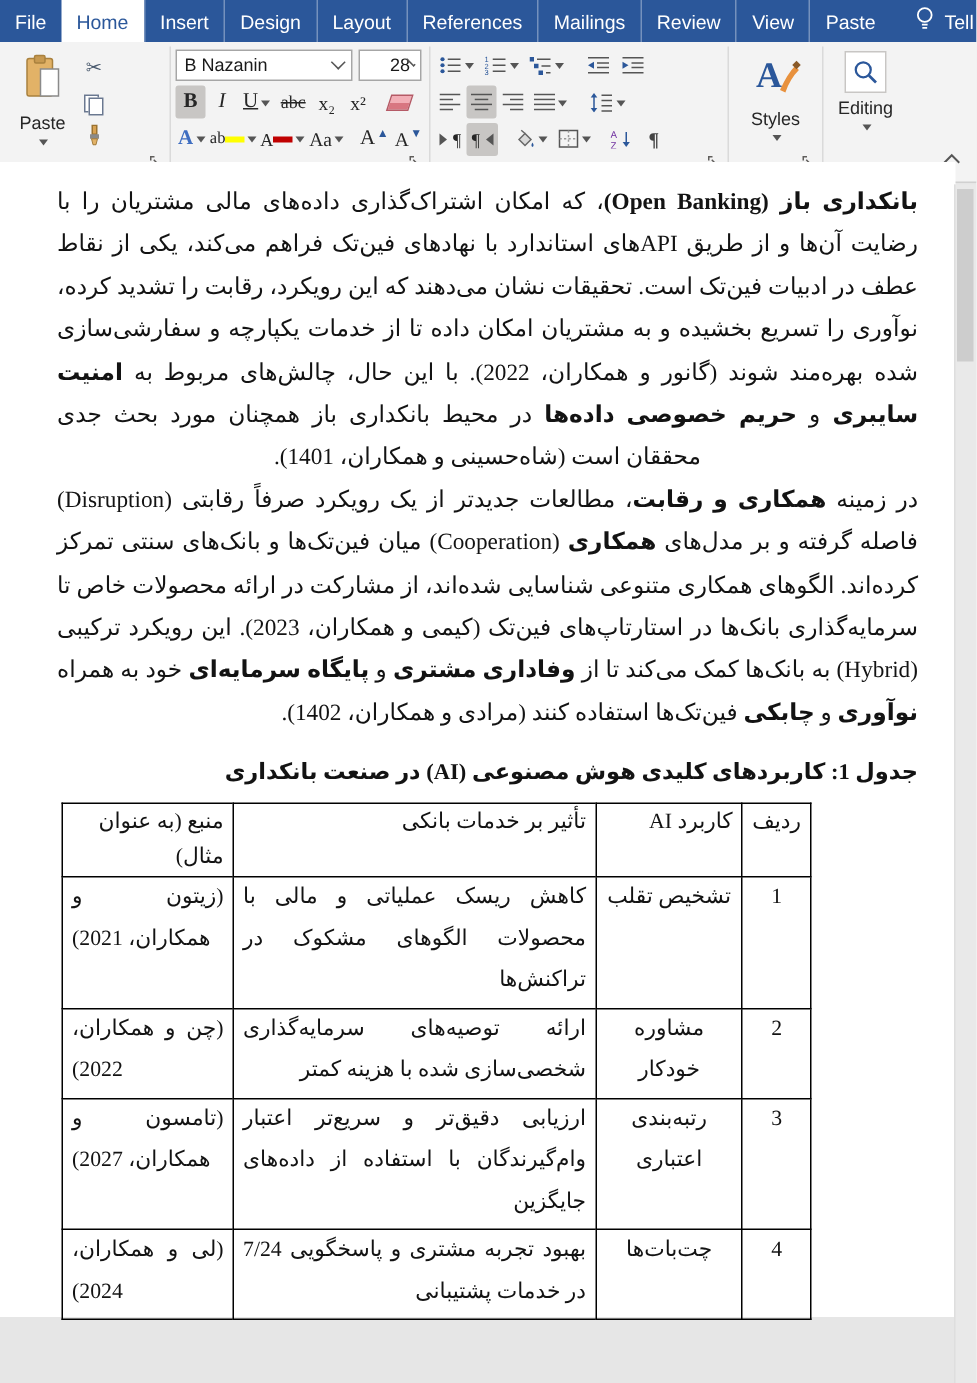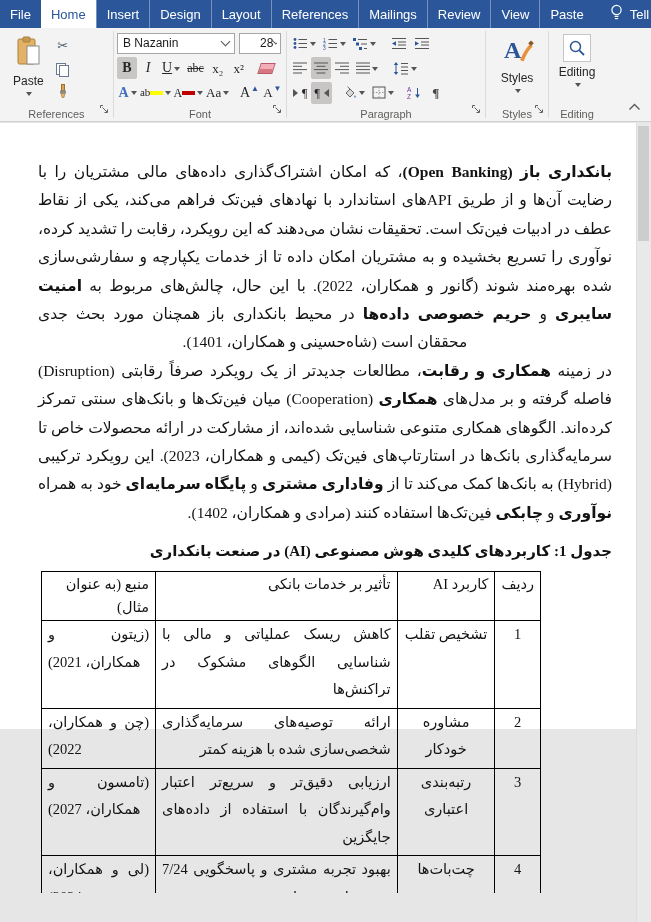--- a/index.html
+++ b/index.html
@@ -33,22 +33,22 @@
   .cbar{display:flex;align-items:center;line-height:10px;}
   .cbar .bar{width:13px;height:4px;margin-top:1px;}
   .bigbtn{display:flex;flex-direction:column;align-items:center;justify-content:flex-start;padding:3px 6px;border-radius:2px;}
   .bigbtn .cap{font-size:12px;color:#262626;margin-top:3px;display:flex;align-items:center;gap:3px;}
   .paste-wrap{display:flex;gap:3px;padding:2px 2px 0 4px;}
   .clip-col{display:flex;flex-direction:column;gap:2px;padding-top:1px;}
   .ed-box{width:26px;height:26px;border:1px solid #c8c6c4;background:#fff;display:flex;align-items:center;justify-content:center;}
   .collapse{position:absolute;right:10px;bottom:6px;}
 
   
-  .page{position:absolute;top:123px;left:0;width:637px;height:606px;background:#fff;
-        padding:35px 25px 0 38px;box-sizing:border-box;direction:rtl;}
+  .page{position:absolute;top:108px;left:0;width:637px;height:770px;background:#fff;
+        padding:13px 25px 0 38px;box-sizing:border-box;direction:rtl;}
   .para{font-family:"Liberation Serif","DejaVu Sans",serif;font-size:15.5px;line-height:28.4px;
         text-align:justify;color:#131313;margin:0;}
   .para.last-center{text-align-last:center;}
   .b{font-weight:bold;}
   .caption{font-family:"Liberation Serif","DejaVu Sans",serif;font-weight:bold;font-size:15px;
            text-align:right;margin:15px 0 11px;color:#131313;}
   table.ai{border-collapse:collapse;direction:rtl;width:500px;margin:0 71px 0 auto;
            font-family:"Liberation Serif","DejaVu Sans",serif;color:#131313;}
   table.ai th,table.ai td{border:1px solid #000;vertical-align:top;font-size:14.5px;font-weight:normal;}
   table.ai th{text-align:right;padding:1px 6px;line-height:23px;}
@@ -432,21 +432,21 @@
     <tbody>
         <tr>
       <th>ردیف</th>
       <th>کاربرد AI</th>
       <th>تأثیر بر خدمات بانکی</th>
       <th>منبع (به عنوان مثال)</th>
     </tr>
     <tr>
       <td class="c-num">1</td>
       <td class="c-app">تشخیص تقلب</td>
-      <td class="c-impact">کاهش ریسک عملیاتی و مالی با شناسایی الگوهای مشکوک در تراکنش‌ها</td>
+      <td class="c-impact">کاهش ریسک عملیاتی و مالی با محصولات الگوهای مشکوک در تراکنش‌ها</td>
       <td class="c-src">(زیتون و همکاران، 2021)</td>
     </tr>
     <tr>
       <td class="c-num">2</td>
       <td class="c-app">مشاوره خودکار</td>
       <td class="c-impact">ارائه توصیه‌های سرمایه‌گذاری شخصی‌سازی شده با هزینه کمتر</td>
       <td class="c-src">(چن و همکاران، 2022)</td>
     </tr>
     <tr>
       <td class="c-num">3</td>

